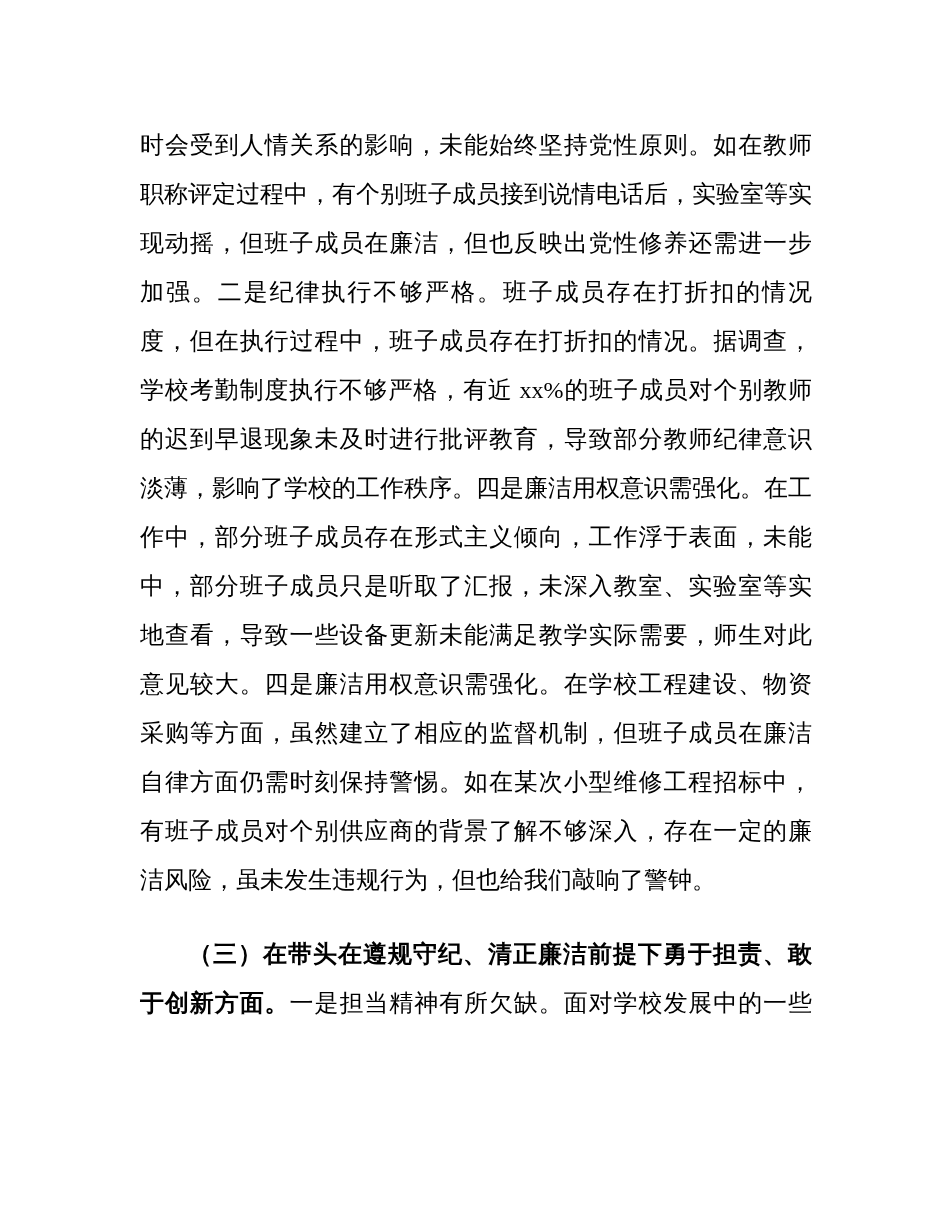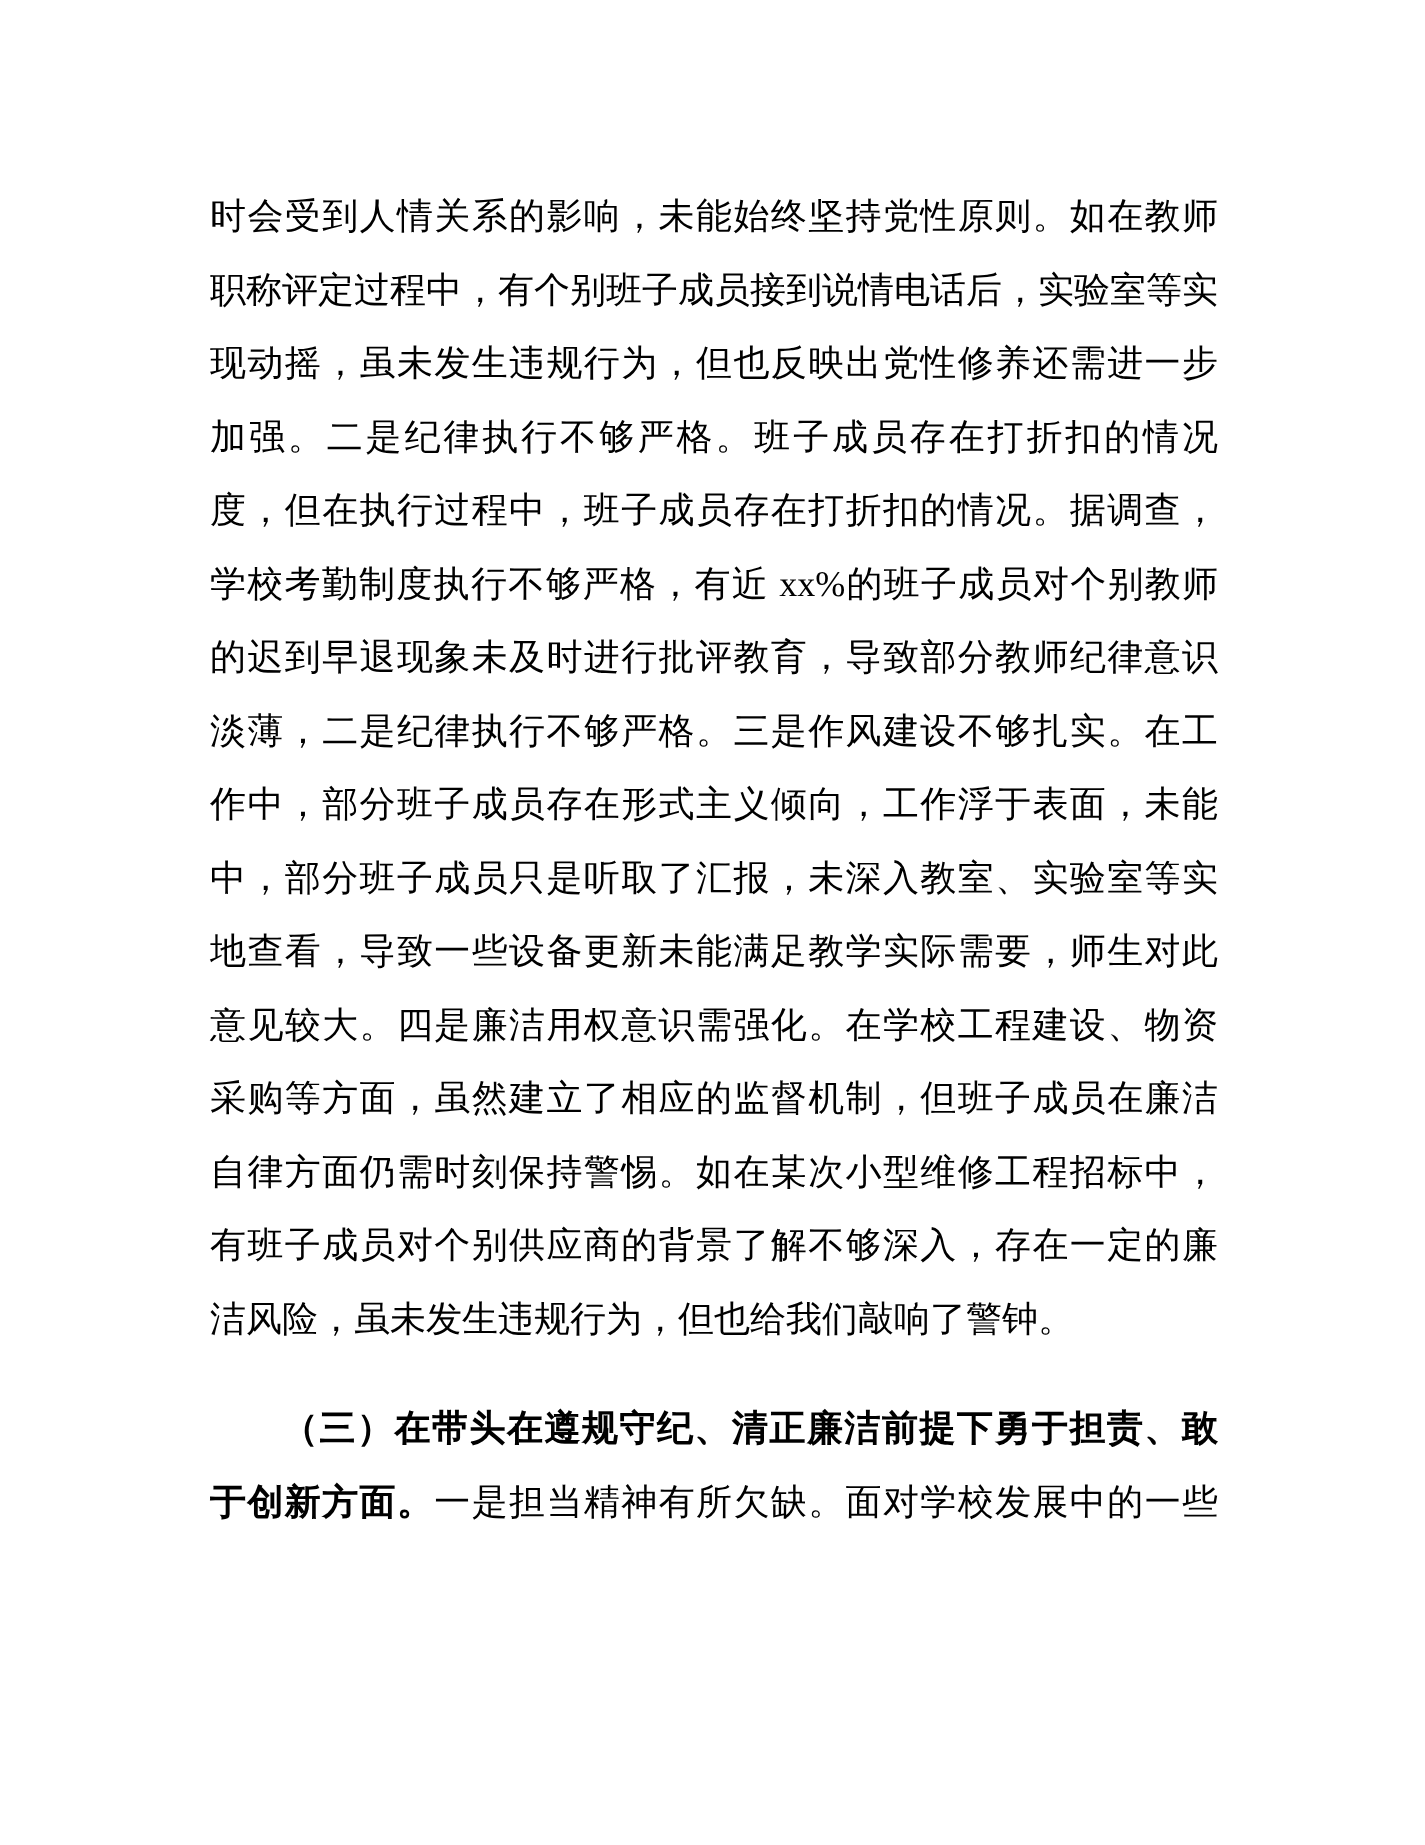--- a/index.html
+++ b/index.html
@@ -35,37 +35,37 @@
   }
   .line.lastline {
     text-align: right;
     text-align-last: left;
   }
   .line.indent2 {
     text-indent: 2em;
   }
   .bold-run {
     font-weight: 700;
-    font-family: Liberation Serif, serif;
+    font-family: Liberation Sans, sans-serif;
   }
 </style>
 </head>
 <body>
 
 <div class="page">
 
   <div class="para">
     <div class="line">时会受到人情关系的影响，未能始终坚持党性原则。如在教师</div>
     <div class="line">职称评定过程中，有个别班子成员接到说情电话后，实验室等实</div>
-    <div class="line">现动摇，虽未发生违规行为，但也反映出党性修养还需进一步</div>
+    <div class="line">现动摇，但班子成员在廉洁，但也反映出党性修养还需进一步</div>
     <div class="line">加强。二是纪律执行不够严格。班子成员存在打折扣的情况</div>
     <div class="line">度，但在执行过程中，班子成员存在打折扣的情况。据调查，</div>
     <div class="line">学校考勤制度执行不够严格，有近 xx%的班子成员对个别教师</div>
     <div class="line">的迟到早退现象未及时进行批评教育，导致部分教师纪律意识</div>
-    <div class="line">淡薄，二是纪律执行不够严格。三是作风建设不够扎实。在工</div>
+    <div class="line">淡薄，影响了学校的工作秩序。四是廉洁用权意识需强化。在工</div>
     <div class="line">作中，部分班子成员存在形式主义倾向，工作浮于表面，未能</div>
     <div class="line">中，部分班子成员只是听取了汇报，未深入教室、实验室等实</div>
     <div class="line">地查看，导致一些设备更新未能满足教学实际需要，师生对此</div>
     <div class="line">意见较大。四是廉洁用权意识需强化。在学校工程建设、物资</div>
     <div class="line">采购等方面，虽然建立了相应的监督机制，但班子成员在廉洁</div>
     <div class="line">自律方面仍需时刻保持警惕。如在某次小型维修工程招标中，</div>
     <div class="line">有班子成员对个别供应商的背景了解不够深入，存在一定的廉</div>
     <div class="line lastline">洁风险，虽未发生违规行为，但也给我们敲响了警钟。</div>
   </div>
 

